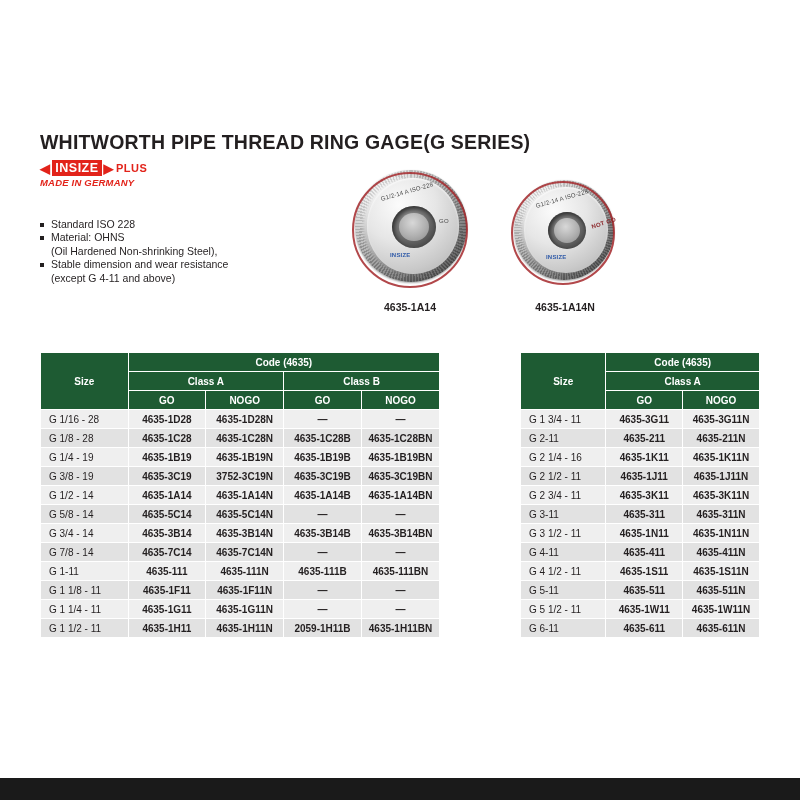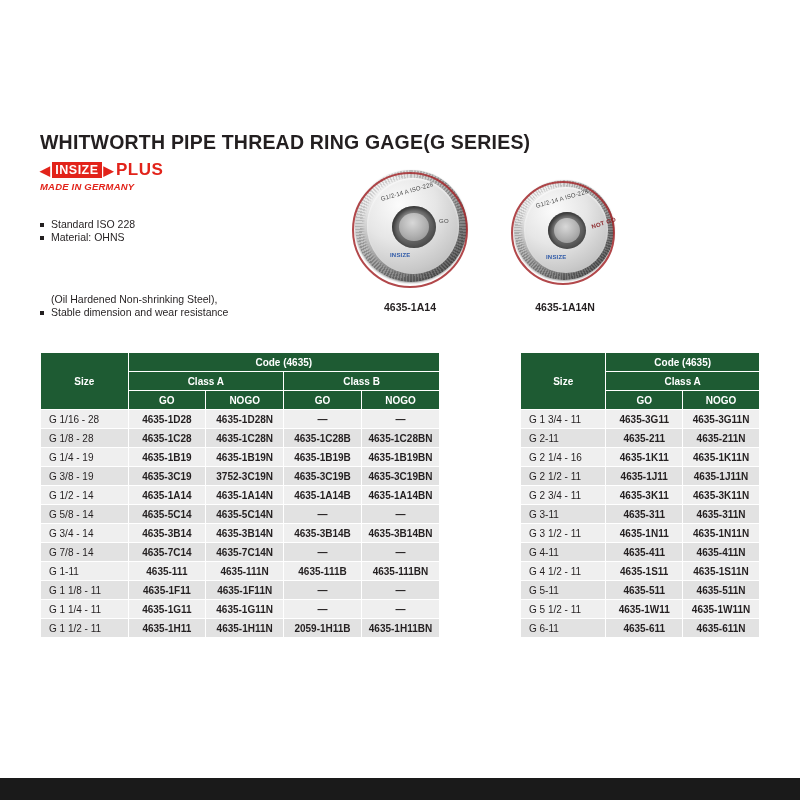--- a/index.html
+++ b/index.html
@@ -57,21 +57,21 @@
   .brand-insize {
     background: #e2231a;
     color: #ffffff;
     padding: 1px 3px 1px 3px;
     font-size: 12.5px;
     font-weight: bold;
     letter-spacing: 0.5px;
   }
   .brand-plus {
     color: #e2231a;
-    font-size: 17px;
+    font-size: 11px;
     font-weight: bold;
     letter-spacing: 0.5px;
   }
   .brand-sub {
     margin-top: 1px;
     color: #e2231a;
     font-size: 9.5px;
     font-weight: bold;
     font-style: italic;
     letter-spacing: 0.2px;
@@ -96,21 +96,20 @@
     content: "";
     position: absolute;
     left: 0;
     top: 5px;
     width: 4px;
     height: 4px;
     background: #231f20;
   }
   .features .line.cont {
     padding-left: 11px;
-    margin-top: 48px;
   }
 
   
   .cert {
     position: absolute;
     right: 42px;
     top: 134px;
     display: flex;
     align-items: flex-start;
     gap: 4px;

